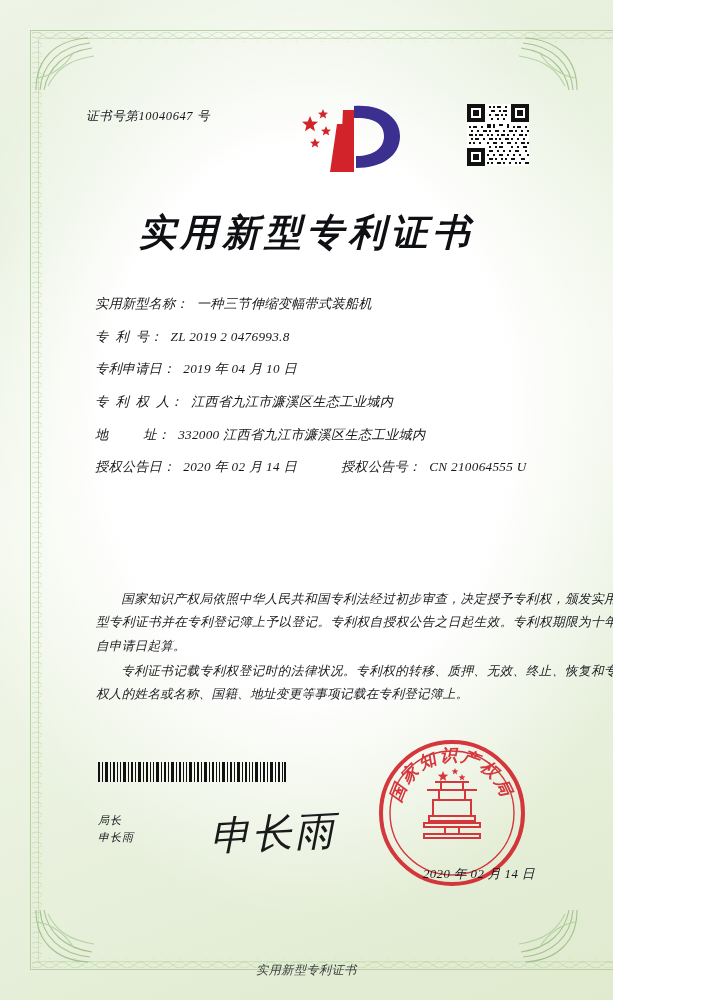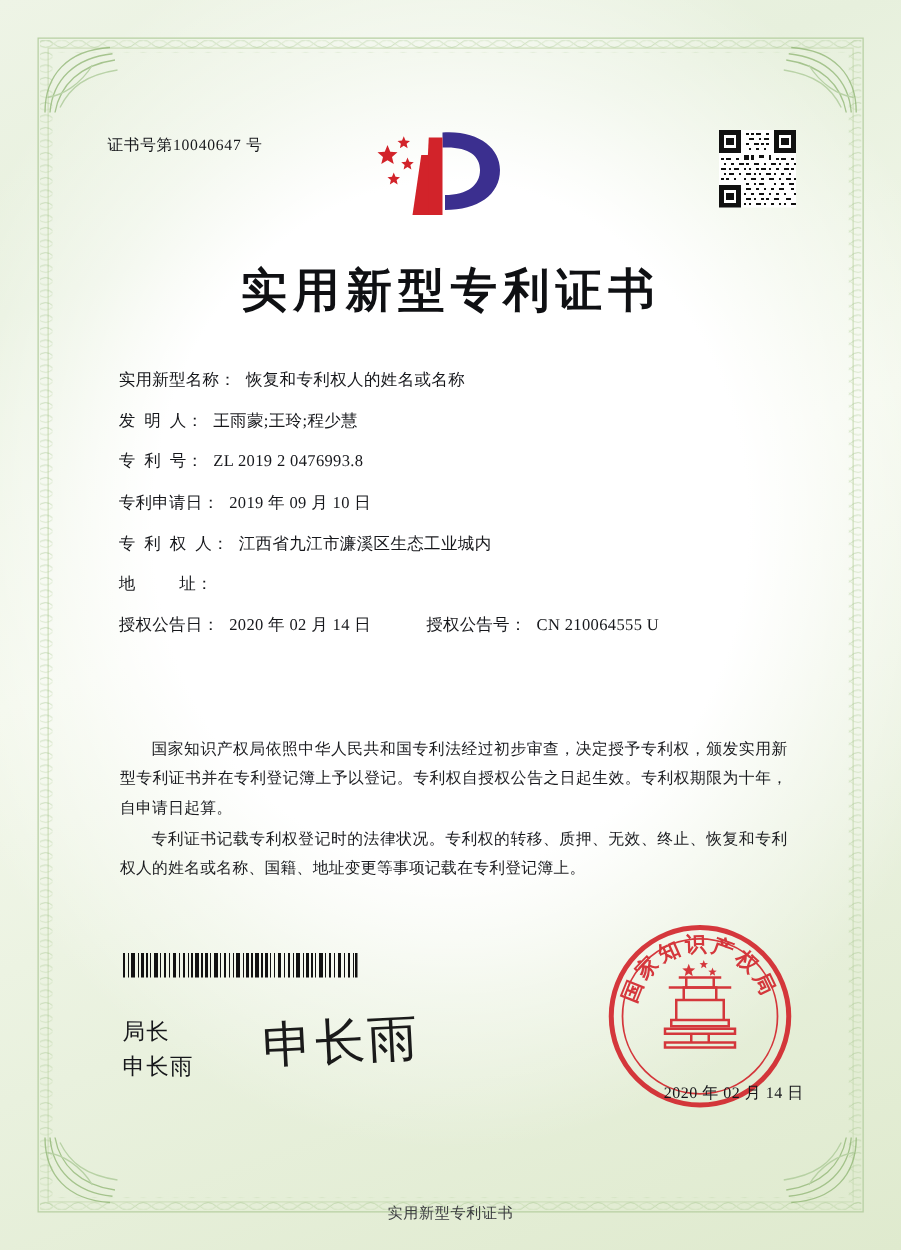--- a/index.html
+++ b/index.html
@@ -8,26 +8,27 @@
     background: #ffffff;
   }
   body {
     width: 721px;
     height: 1000px;
     font-family: "Liberation Sans", sans-serif;
     overflow: hidden;
   }
   .page {
     position: relative;
-    width: 721px;
+    width: 613px;
     height: 1000px;
     background:
       radial-gradient(ellipse 60% 50% at 50% 42%, #ffffff 0%, #ffffff 55%, rgba(255,255,255,0.5) 75%, rgba(255,255,255,0) 100%),
       linear-gradient(160deg, #eef4e6 0%, #e7f0dd 20%, #f2f7ea 45%, #e9f1de 70%, #dfeace 100%);
     overflow: hidden;
+    font-style: italic;
   }
   
   .border-outer {
     position: absolute;
     left: 30px; top: 30px;
     width: 661px; height: 940px;
     border: 1px solid #b7cfa2;
     box-sizing: border-box;
   }
   .border-inner {
@@ -149,21 +150,21 @@
     width: 188px;
     height: 20px;
   }
 
   
   .director {
     position: absolute;
     left: 98px;
     top: 812px;
     font-family: "Liberation Serif", serif;
-    font-size: 18px;
+    font-size: 11px;
     line-height: 1.55;
     color: #16171b;
     letter-spacing: 1px;
   }
   .signature {
     position: absolute;
     left: 210px;
     top: 806px;
     font-family: "Liberation Serif", serif;
     font-size: 40px;
@@ -397,40 +398,37 @@
         <polygon points="19,38 20.4,41.4 24,41.7 21.3,44 22.1,47.6 19,45.6 15.9,47.6 16.7,44 14,41.7 17.6,41.4"></polygon>
       </g>
     </g>
   </svg>
 
   <div class="title">实用新型专利证书</div>
 
   <div class="fields">
     <div class="row">
       <span class="lbl">实用新型名称：</span>
-      <span class="val">恢复和专利权人的姓名或名称</span>
-    </div>
-    <div class="row">
-      <span class="lbl">发  明  人：</span>
-      <span class="val">王雨蒙;王玲;程少慧</span>
+      <span class="val">一种三节伸缩变幅带式装船机</span>
     </div>
     <div class="row">
       <span class="lbl">专  利  号：</span>
       <span class="val">ZL 2019 2 0476993.8</span>
     </div>
     <div class="row">
       <span class="lbl">专利申请日：</span>
-      <span class="val">2019 年 09 月 10 日</span>
+      <span class="val">2019 年 04 月 10 日</span>
     </div>
     <div class="row">
       <span class="lbl">专  利  权  人：</span>
       <span class="val">江西省九江市濂溪区生态工业城内</span>
     </div>
     <div class="row">
       <span class="lbl">地          址：</span>
+      <span class="val">332000 江西省九江市濂溪区生态工业城内</span>
     </div>
     <div class="row two-col">
       <span class="lbl">授权公告日：</span>
       <span class="val">2020 年 02 月 14 日</span>
       <span class="sep"></span>
       <span class="lbl">授权公告号：</span>
       <span class="val">CN 210064555 U</span>
     </div>
   </div>
 

